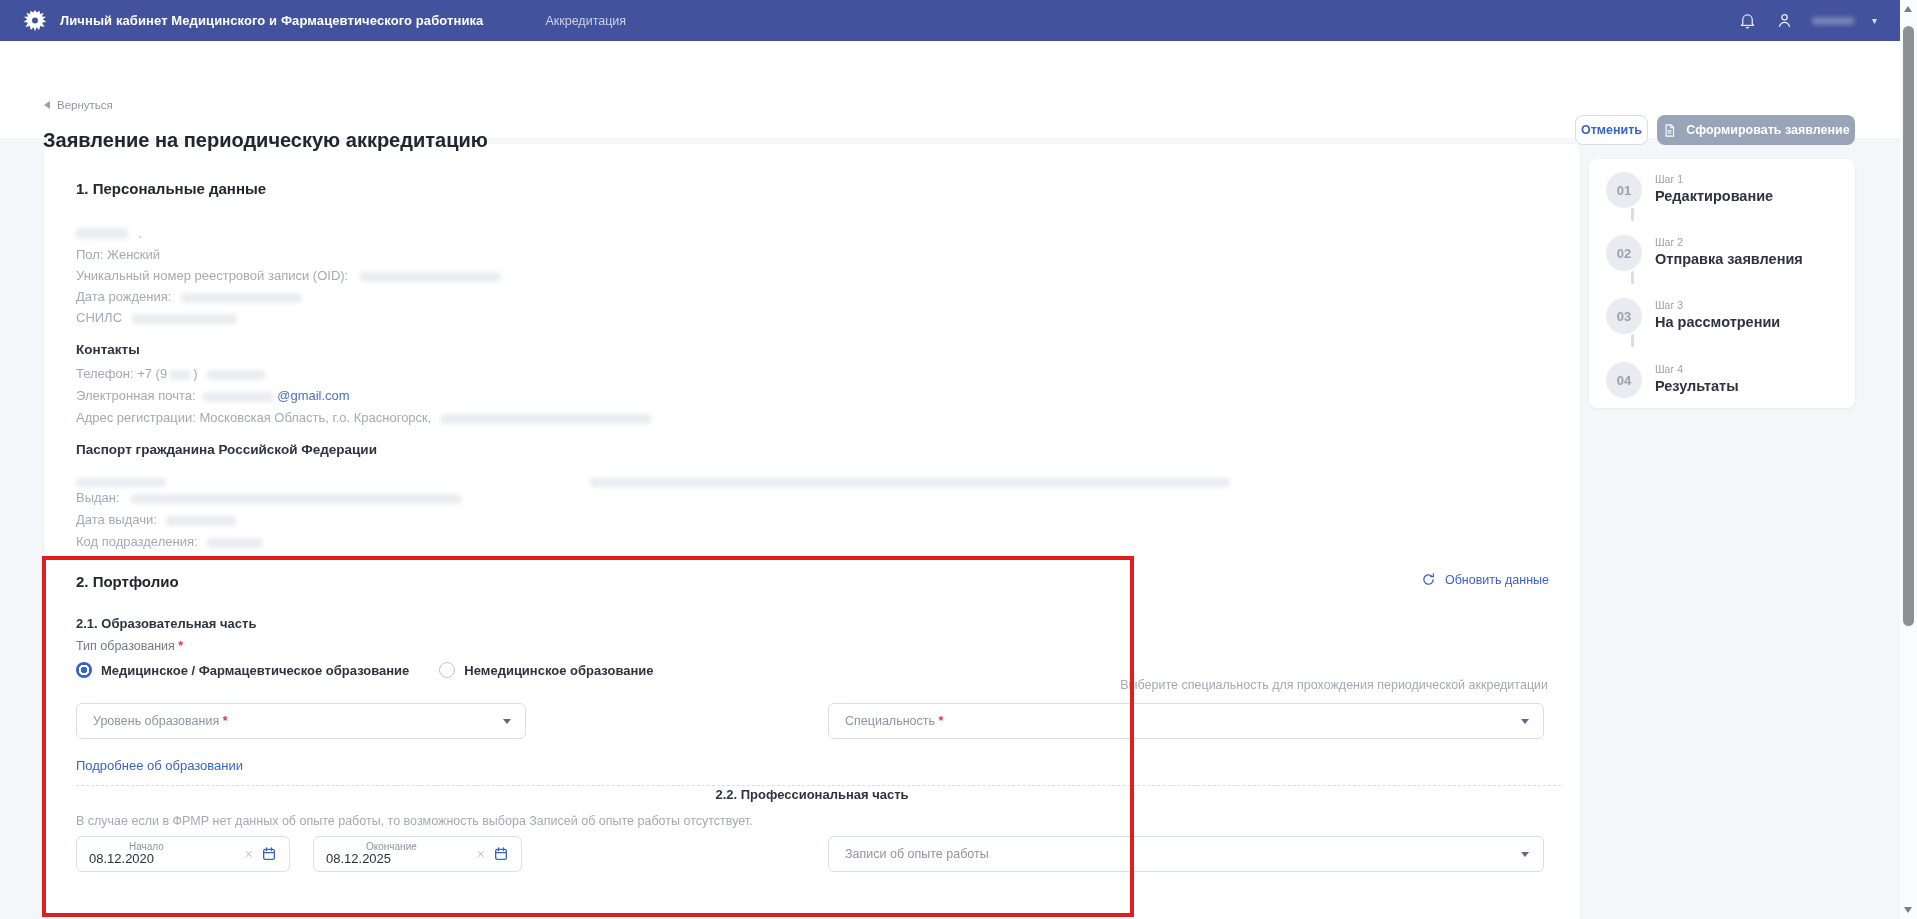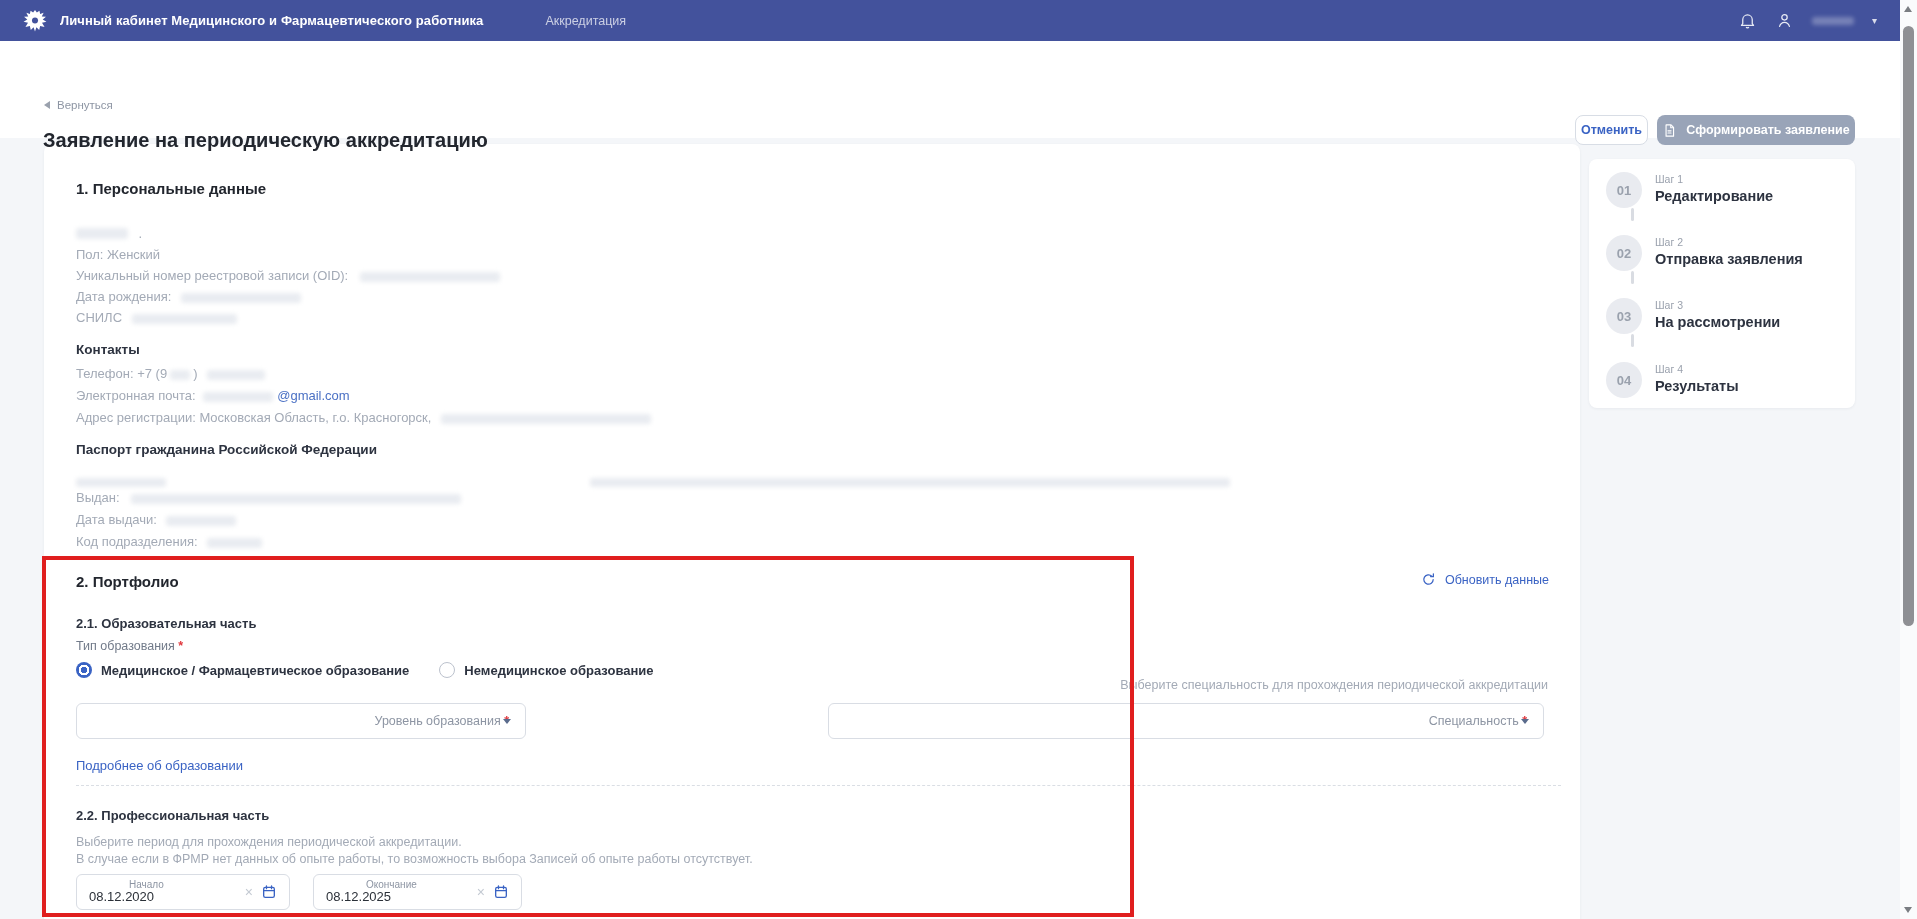--- a/index.html
+++ b/index.html
@@ -49,21 +49,21 @@
   .refresh-ic svg { width:100%; height:100%; }
   .field-label { font-size:12.5px; color:#717a89; line-height:15px; }
   .req::after { content:" *"; color:#e0393e; font-weight:bold; }
   .radio-row { display:flex; align-items:center; gap:30px; margin-top:8px; height:16px; }
   .radio-opt { display:flex; align-items:center; gap:9px; cursor:pointer; font-size:13px; color:#2d3340;font-weight:bold; }
   .radio { width:16px; height:16px; border-radius:50%; flex:0 0 16px; }
   .radio.on { background:radial-gradient(circle, #3a63c4 0 3.5px, #fff 3.5px 5.5px, #3a63c4 5.5px); }
   .radio.off { border:1.5px solid #bcc2cd; background:#fff; }
   .hint { font-size:12.5px; color:#a3aab6; line-height:15px; }
   .row { position:relative; width:1472px; }
-  .select { position:absolute; top:0; height:36px; border:1px solid #d9dde4; border-radius:6px; background:#fff; display:flex; align-items:center; padding:0 16px; cursor:pointer;justify-content:flex-end; }
+  .select { position:absolute; top:0; height:36px; border:1px solid #d9dde4; border-radius:6px; background:#fff; display:flex; align-items:center; padding:0 16px; cursor:pointer; }
   .select .ph { font-size:12.5px; color:#8d95a3; }
   .chev { position:absolute; right:14px; top:15px; width:0; height:0; border-left:4.5px solid transparent; border-right:4.5px solid transparent; border-top:5.5px solid #5a6b8c; }
   .link { color:#3a63c4; font-size:13px; line-height:16px; cursor:pointer; }
   .dashed { border-top:1.5px dashed #dadee4; width:1485px; }
   .datebox { position:absolute; top:0; height:36px; border:1px solid #d9dde4; border-radius:6px; background:#fff; }
   .datebox .flabel { position:absolute; left:12px; top:4px; font-size:10px; color:#8d95a3;margin-left:40px; }
   .datebox .dval { position:absolute; left:12px; bottom:5px; font-size:13px; color:#2b3038; }
   .clear-x { position:absolute; right:36px; top:9px; color:#c3c9d2; font-size:14px; cursor:pointer; }
   .cal-ic { position:absolute; right:12px; top:9px; width:16px; height:16px; cursor:pointer; }
   .cal-ic svg { width:100%; height:100%; }
@@ -205,23 +205,22 @@
     <div class="select" style="left:752px;width:716px;">
       <span class="ph req">Специальность</span>
       <span class="chev"></span>
     </div>
   </div>
 
   <div class="link" style="margin-top:19px;">Подробнее об образовании</div>
 
   <div class="dashed" style="margin-top:11px;"></div>
 
-  <div class="sub-title" style="margin-top:21px;font-size:13px;">2.2. Профессиональная часть</div>
+  <div class="sub-title" style="font-size:13px;text-align:center;">2.2. Профессиональная часть</div>
   <div style="margin-top:9px;">
-    <div class="hint" style="line-height:17px;">Выберите период для прохождения периодической аккредитации.</div>
     <div class="hint" style="line-height:17px;">В случае если в ФРМР нет данных об опыте работы, то возможность выбора Записей об опыте работы отсутствует.</div>
   </div>
 
   <div class="row" style="margin-top:6px;height:36px;">
     <div class="datebox" style="left:0;width:214px;">
       <span class="flabel">Начало</span>
       <span class="dval">08.12.2020</span>
       <span class="clear-x">×</span>
       <span class="cal-ic">
         <svg viewBox="0 0 24 24" fill="none" stroke="#3a63c4" stroke-width="2" stroke-linecap="round">
@@ -235,20 +234,24 @@
       <span class="flabel">Окончание</span>
       <span class="dval">08.12.2025</span>
       <span class="clear-x">×</span>
       <span class="cal-ic">
         <svg viewBox="0 0 24 24" fill="none" stroke="#3a63c4" stroke-width="2" stroke-linecap="round">
             <rect x="4" y="5" width="16" height="15" rx="2.5"></rect>
             <path d="M8.2 3v4M15.8 3v4M4 10h16"></path>
           </svg>
       </span>
     </div>
+    <div class="select" style="left:752px;width:716px;">
+      <span class="ph">Записи об опыте работы</span>
+      <span class="chev"></span>
+    </div>
   </div>
 </div>
 
 <div class="red-box"></div>
 
 <div class="side-card">
   <div class="step" style="top:13px;">
     <div class="step-circle">01</div>
     <div>
         <div class="step-k">Шаг 1</div>

